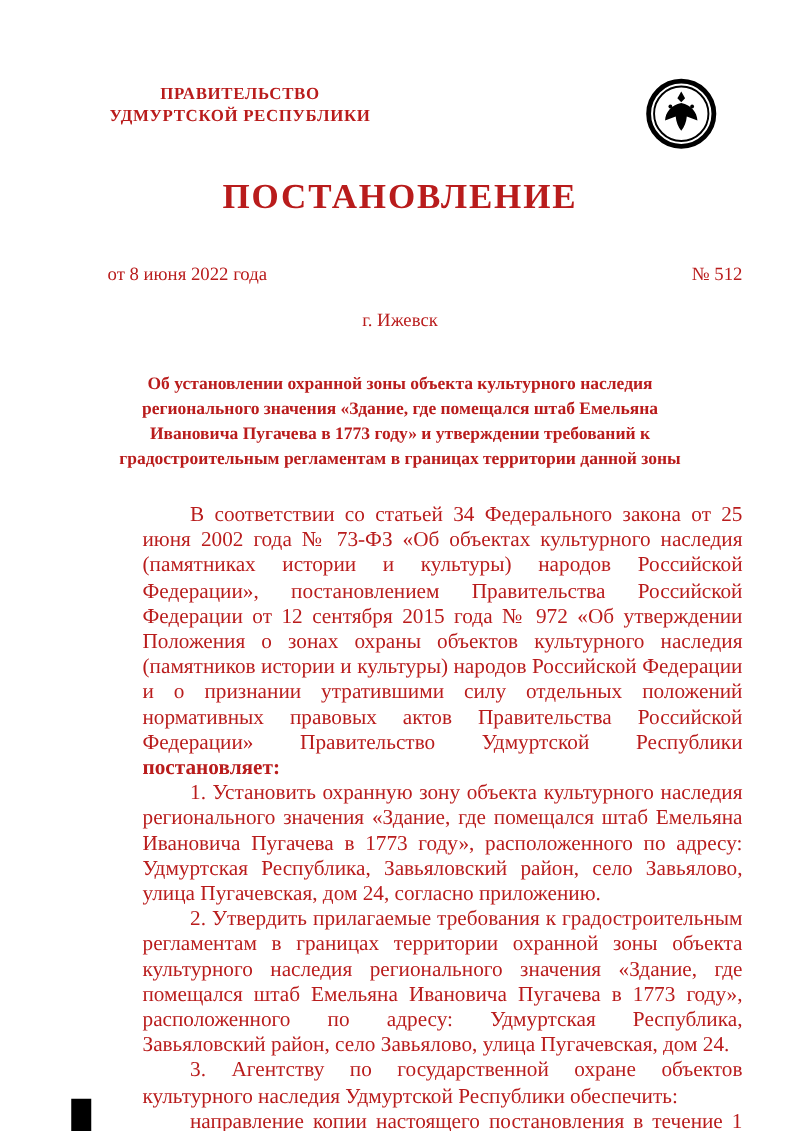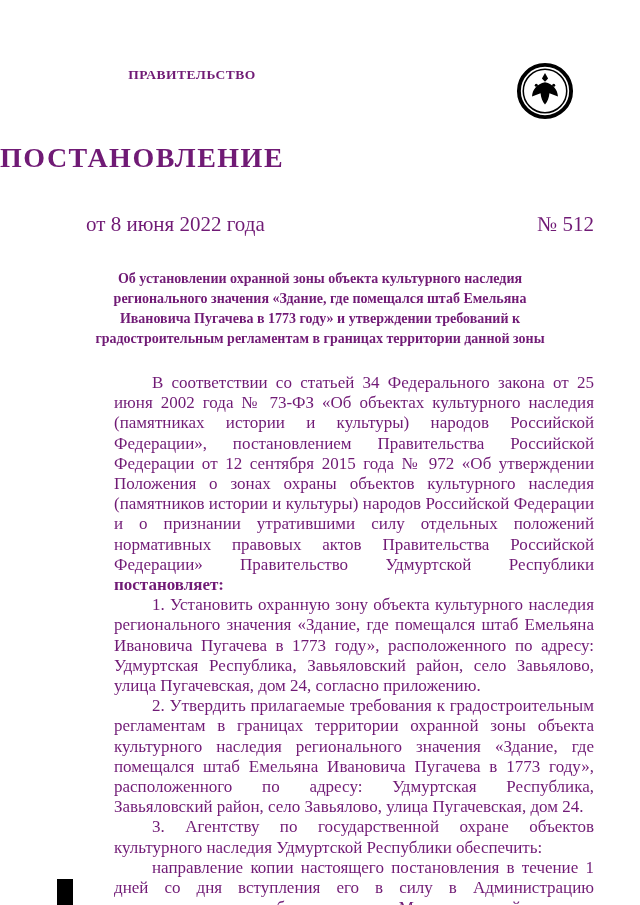--- a/index.html
+++ b/index.html
@@ -7,21 +7,21 @@
     padding: 0;
     background: #e8e8e8;
   }
   .page {
     position: relative;
     width: 640px;
     height: 905px;
     margin: 0 auto;
     background: #ffffff;
     font-family: "Liberation Serif", "DejaVu Serif", serif;
-    color: #701a75;
+    color: #b91c1c;
     overflow: hidden;
     box-sizing: border-box;
   }
   
   .letterhead {
     display: flex;
     align-items: flex-start;
     justify-content: space-between;
     padding: 62px 62px 0 72px;
   }
@@ -37,32 +37,32 @@
   .org-right { width: 190px; }
   .emblem {
     width: 58px;
     height: 58px;
     flex: 0 0 auto;
     margin: 0 4px;
   }
   
   .doc-kind {
     margin-top: 22px;
-    text-align: left;
+    text-align: center;
     font-weight: bold;
     font-size: 28px;
     letter-spacing: 1.5px;
   }
   
   .meta-row {
     display: flex;
     justify-content: space-between;
     padding: 0 46px 0 86px;
     margin-top: 38px;
-    font-size: 21px;
+    font-size: 15px;
   }
   .place-line {
     text-align: center;
     margin-top: 20px;
     font-size: 15px;
   }
   
   .subject {
     max-width: 472px;
     margin: 32px auto 0 auto;
@@ -93,20 +93,21 @@
   }
 </style>
 </head>
 <body>
 
 <div class="page">
 
   <div class="letterhead">
     <div class="org-name org-left">
       <div>ПРАВИТЕЛЬСТВО</div>
+      <div>УДМУРТСКОЙ  РЕСПУБЛИКИ</div>
     </div>
 
     <div class="emblem">
       <svg viewBox="0 0 60 60" width="58" height="58" aria-hidden="true">
         <circle cx="30" cy="30" r="27" fill="#ffffff" stroke="#000000" stroke-width="4"></circle>
         <circle cx="30" cy="30" r="22.5" fill="none" stroke="#000000" stroke-width="1.6"></circle>
         <path d="M30 11.5 l3.2 5.6 -3.2 3.4 -3.2 -3.4 z" fill="#000000"></path>
         <path d="M30 21 c-8.5 1.8 -13 7.6 -13.4 14.6 l8.8 -3.4 c0.4 4.6 2 8.6 4.6 11.8 2.6 -3.2 4.2 -7.2 4.6 -11.8 l8.8 3.4 C43 28.6 38.5 22.8 30 21 z" fill="#000000"></path>
         <circle cx="21" cy="24" r="1.6" fill="#000000"></circle>
         <circle cx="39" cy="24" r="1.6" fill="#000000"></circle>
@@ -115,20 +116,21 @@
 
   </div>
 
   <div class="doc-kind">ПОСТАНОВЛЕНИЕ</div>
 
   <div class="meta-row">
     <span>от 8 июня 2022 года</span>
     <span>№ 512</span>
   </div>
 
+  <div class="place-line">г. Ижевск</div>
 
   <div class="subject">Об установлении охранной зоны объекта культурного наследия регионального значения «Здание, где помещался штаб Емельяна Ивановича Пугачева в 1773 году» и утверждении требований к градостроительным регламентам в границах территории данной зоны</div>
 
   <div class="body-text">
     <p><span>В соответствии со статьей 34 Федерального закона от 25 июня 2002 года № 73-ФЗ «Об объектах культурного наследия (памятниках истории и культуры) народов Российской Федерации», постановлением Правительства Российской Федерации от 12 сентября 2015 года № 972 «Об утверждении Положения о зонах охраны объектов культурного наследия (памятников истории и культуры) народов Российской Федерации и о признании утратившими силу отдельных положений нормативных правовых актов Правительства Российской Федерации» Правительство Удмуртской Республики </span><b>постановляет:</b></p>
     <p>1. Установить охранную зону объекта культурного наследия регионального значения «Здание, где помещался штаб Емельяна Ивановича Пугачева в 1773 году», расположенного по адресу: Удмуртская Республика, Завьяловский район, село Завьялово, улица Пугачевская, дом 24, согласно приложению.</p>
     <p>2. Утвердить прилагаемые требования к градостроительным регламентам в границах территории охранной зоны объекта культурного наследия регионального значения «Здание, где помещался штаб Емельяна Ивановича Пугачева в 1773 году», расположенного по адресу: Удмуртская Республика, Завьяловский район, село Завьялово, улица Пугачевская, дом 24.</p>
     <p>3. Агентству по государственной охране объектов культурного наследия Удмуртской Республики обеспечить:</p>
     <p>направление копии настоящего постановления в течение 1 дней со дня вступления его в силу в Администрацию муниципального образования «Муниципальный округ Завьяловский район Удмуртской Республики» для размещения в информационной системе обеспечения градостроительной деятельности;</p>
   </div>

